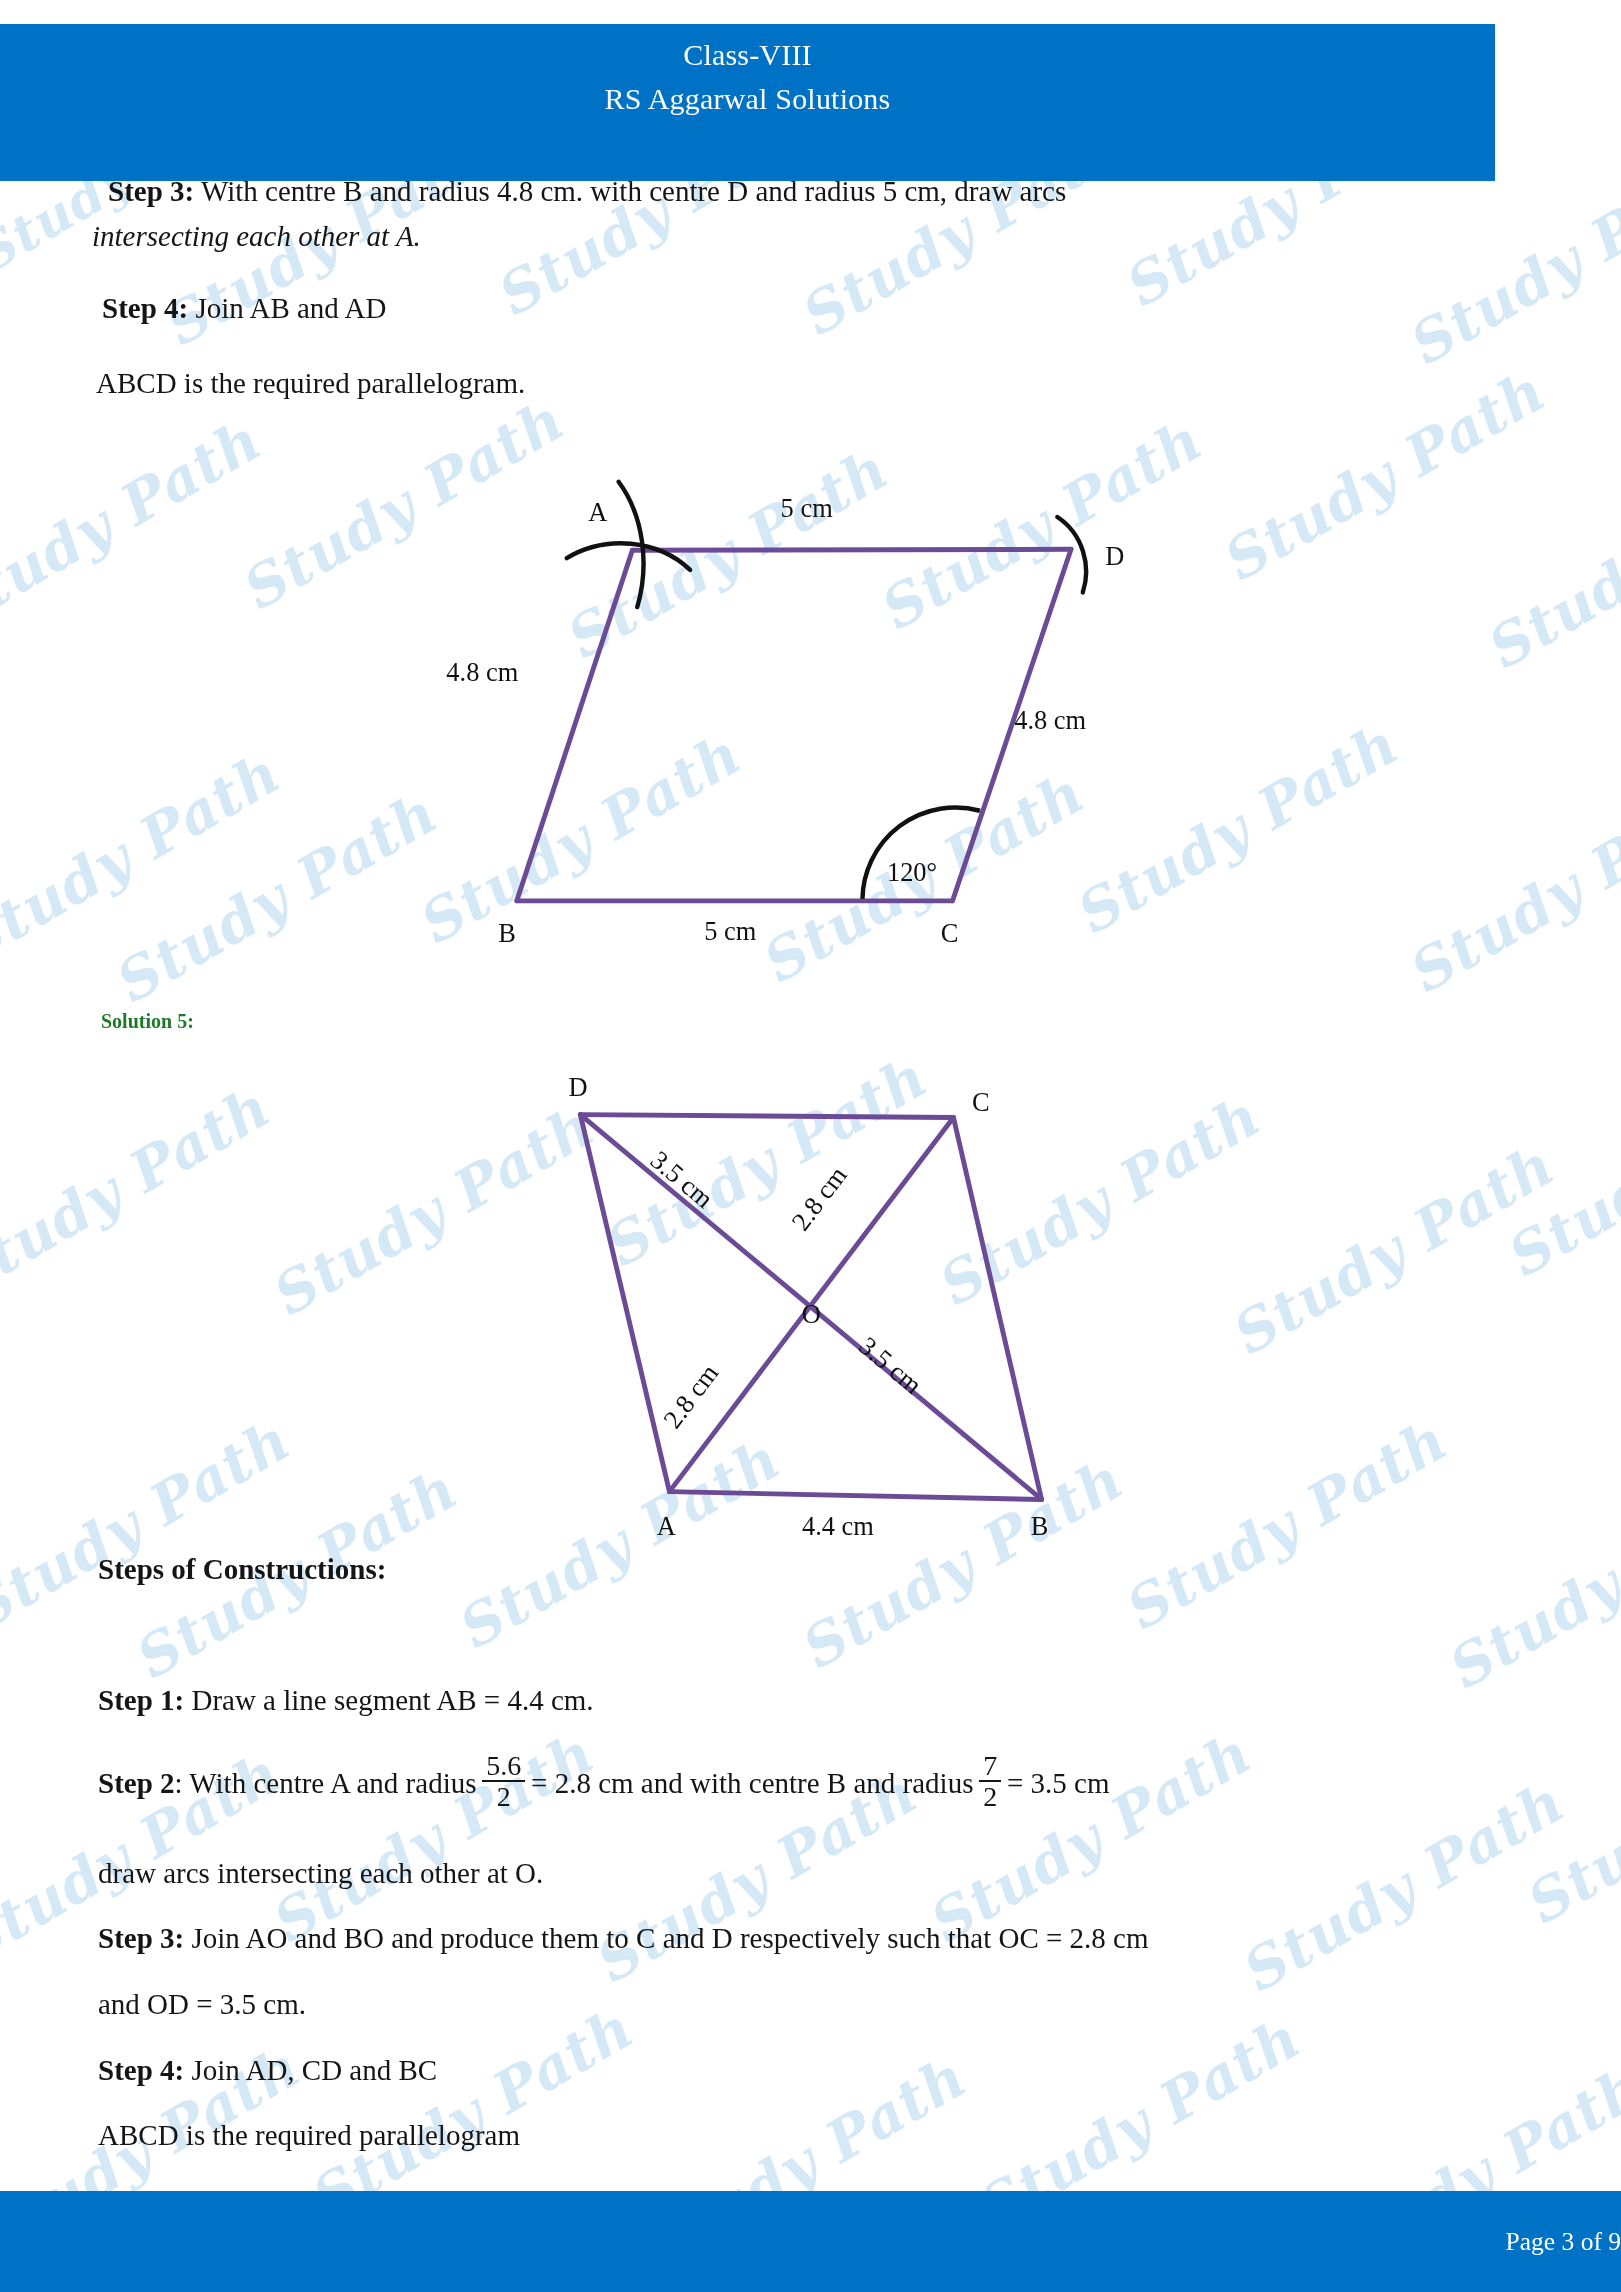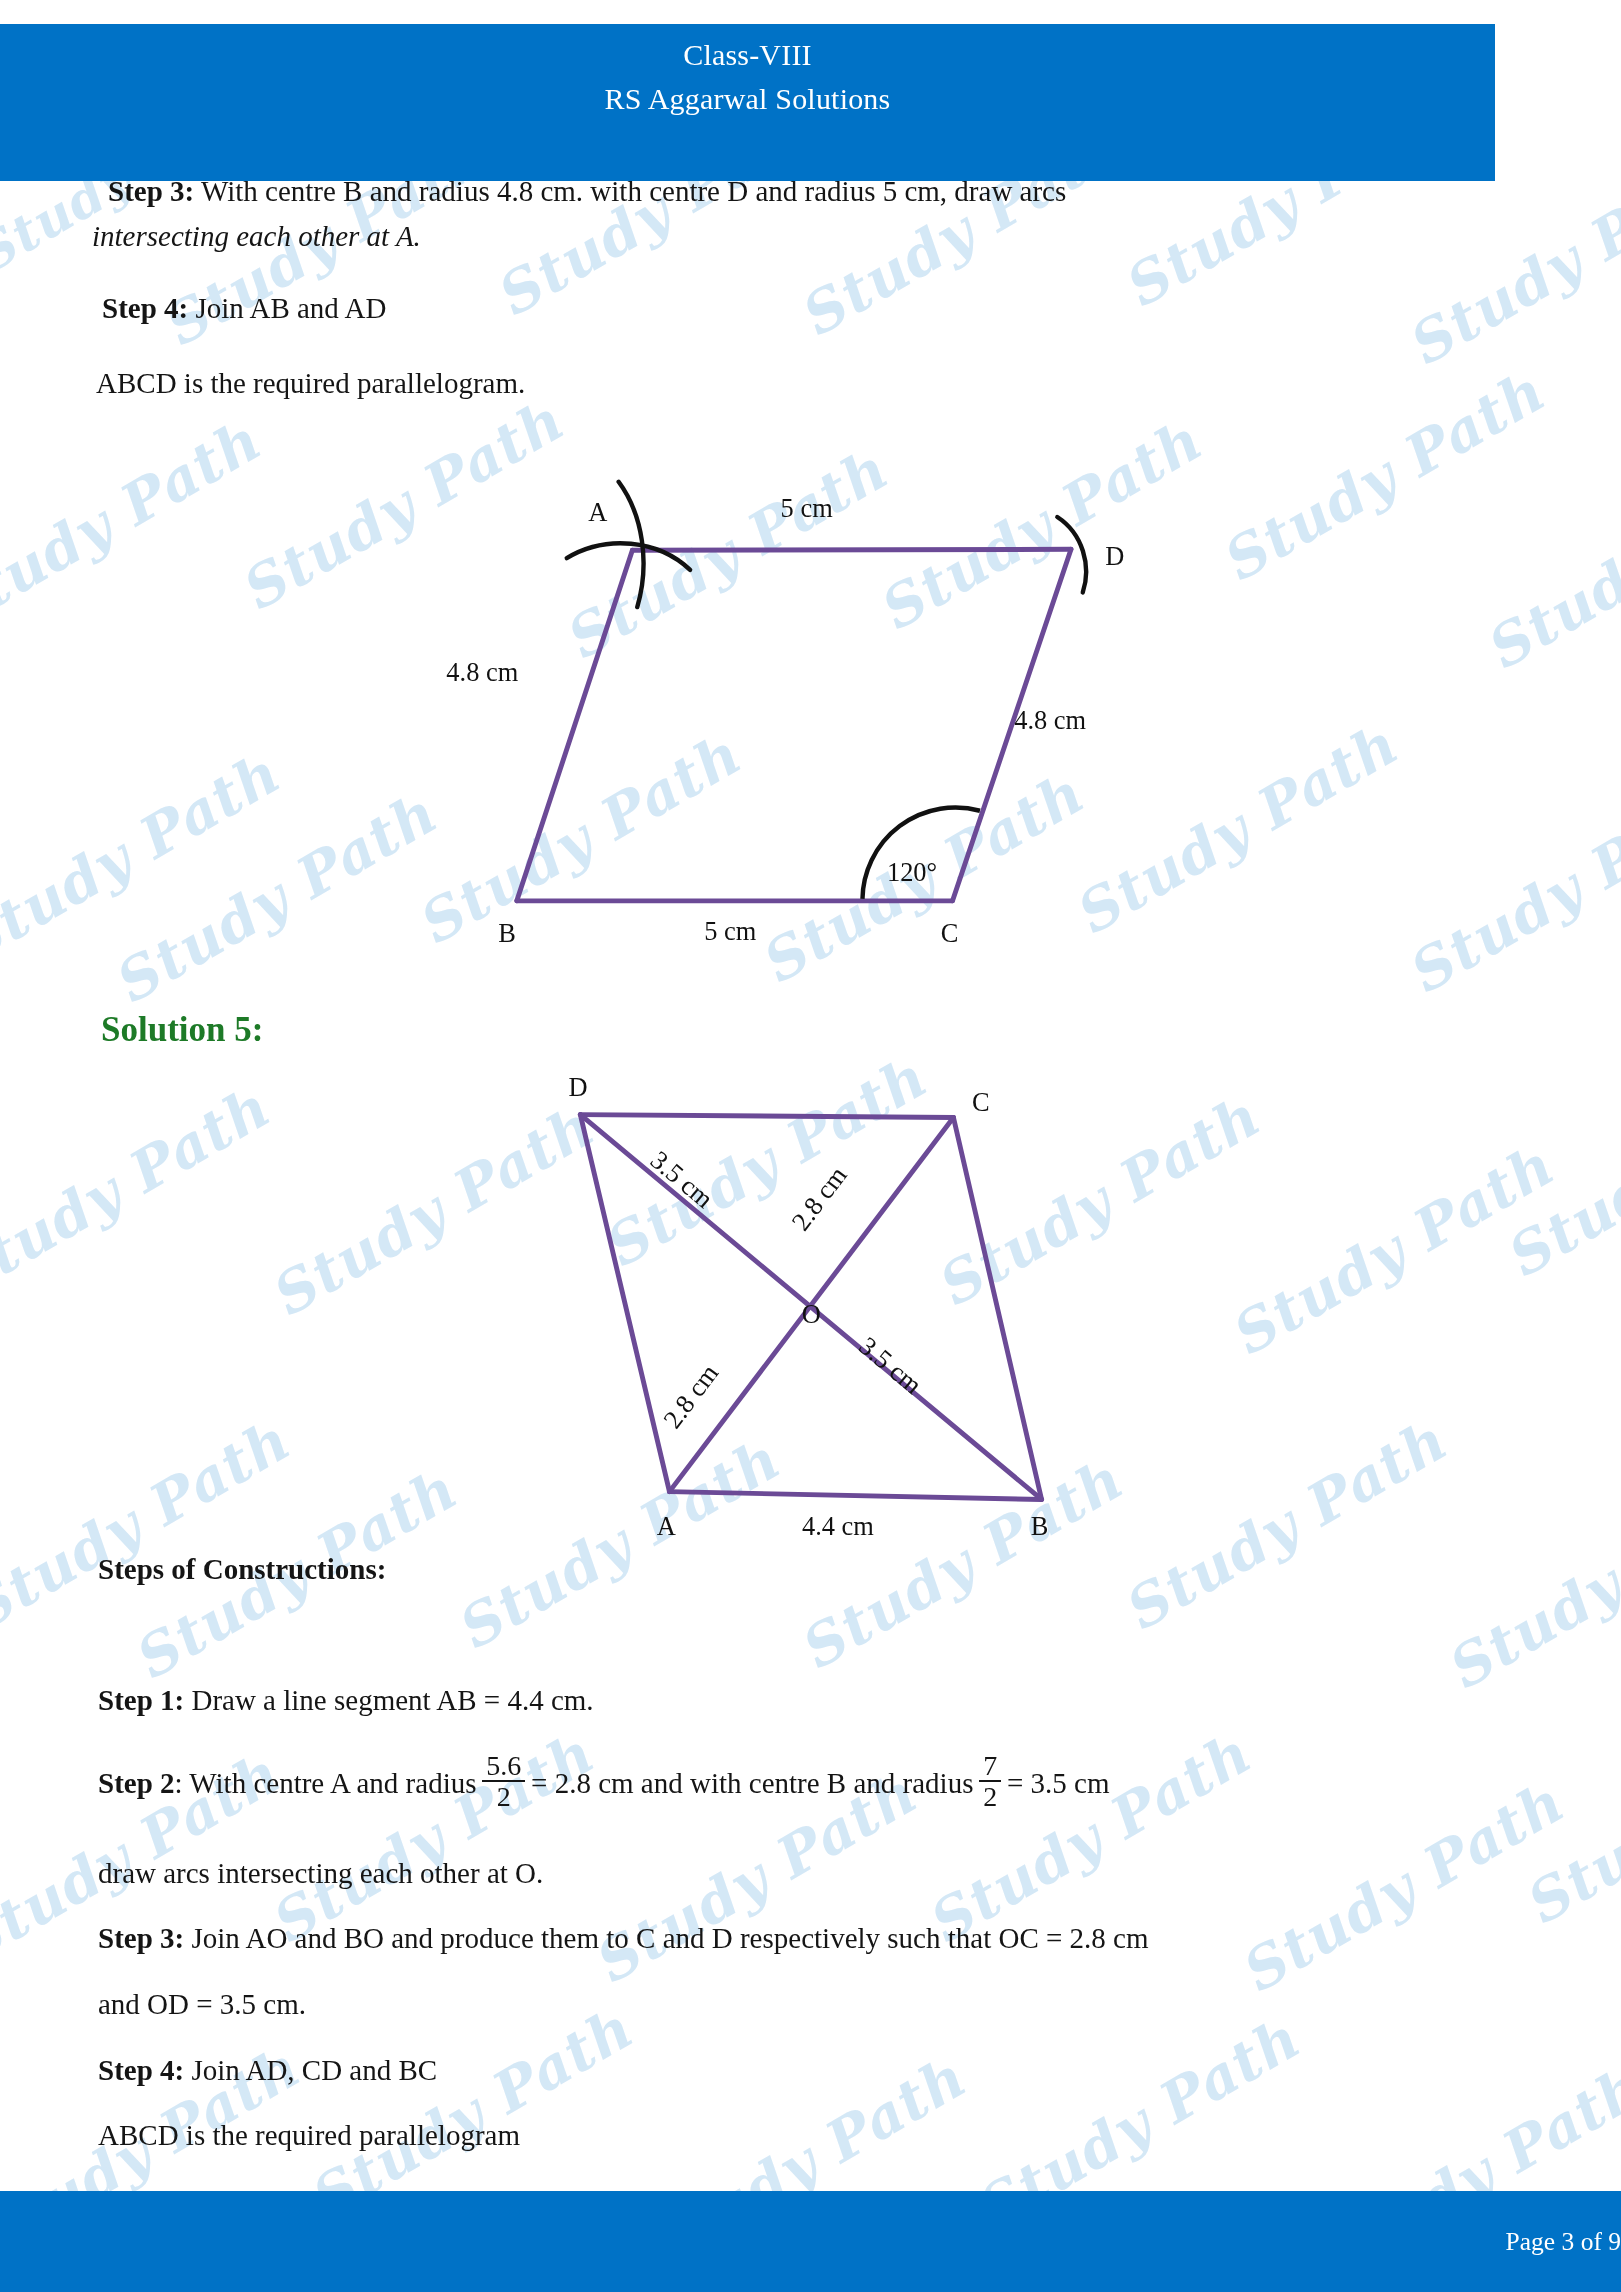--- a/index.html
+++ b/index.html
@@ -82,21 +82,21 @@
     font-family: "Liberation Serif", "DejaVu Serif", serif;
     font-size: 29px;
     line-height: 45px;
     color: #151515;
     white-space: nowrap;
   }
   .bold { font-weight: 700; }
   .sol-head {
     position: absolute;
     font-family: "Liberation Serif", serif;
-    font-size: 35px;
+    font-size: 20px;
     font-weight: 700;
     color: #1d7a27;
     white-space: nowrap;
   }
 
   
   .frac {
     display: inline-block;
     vertical-align: middle;
     text-align: center;

